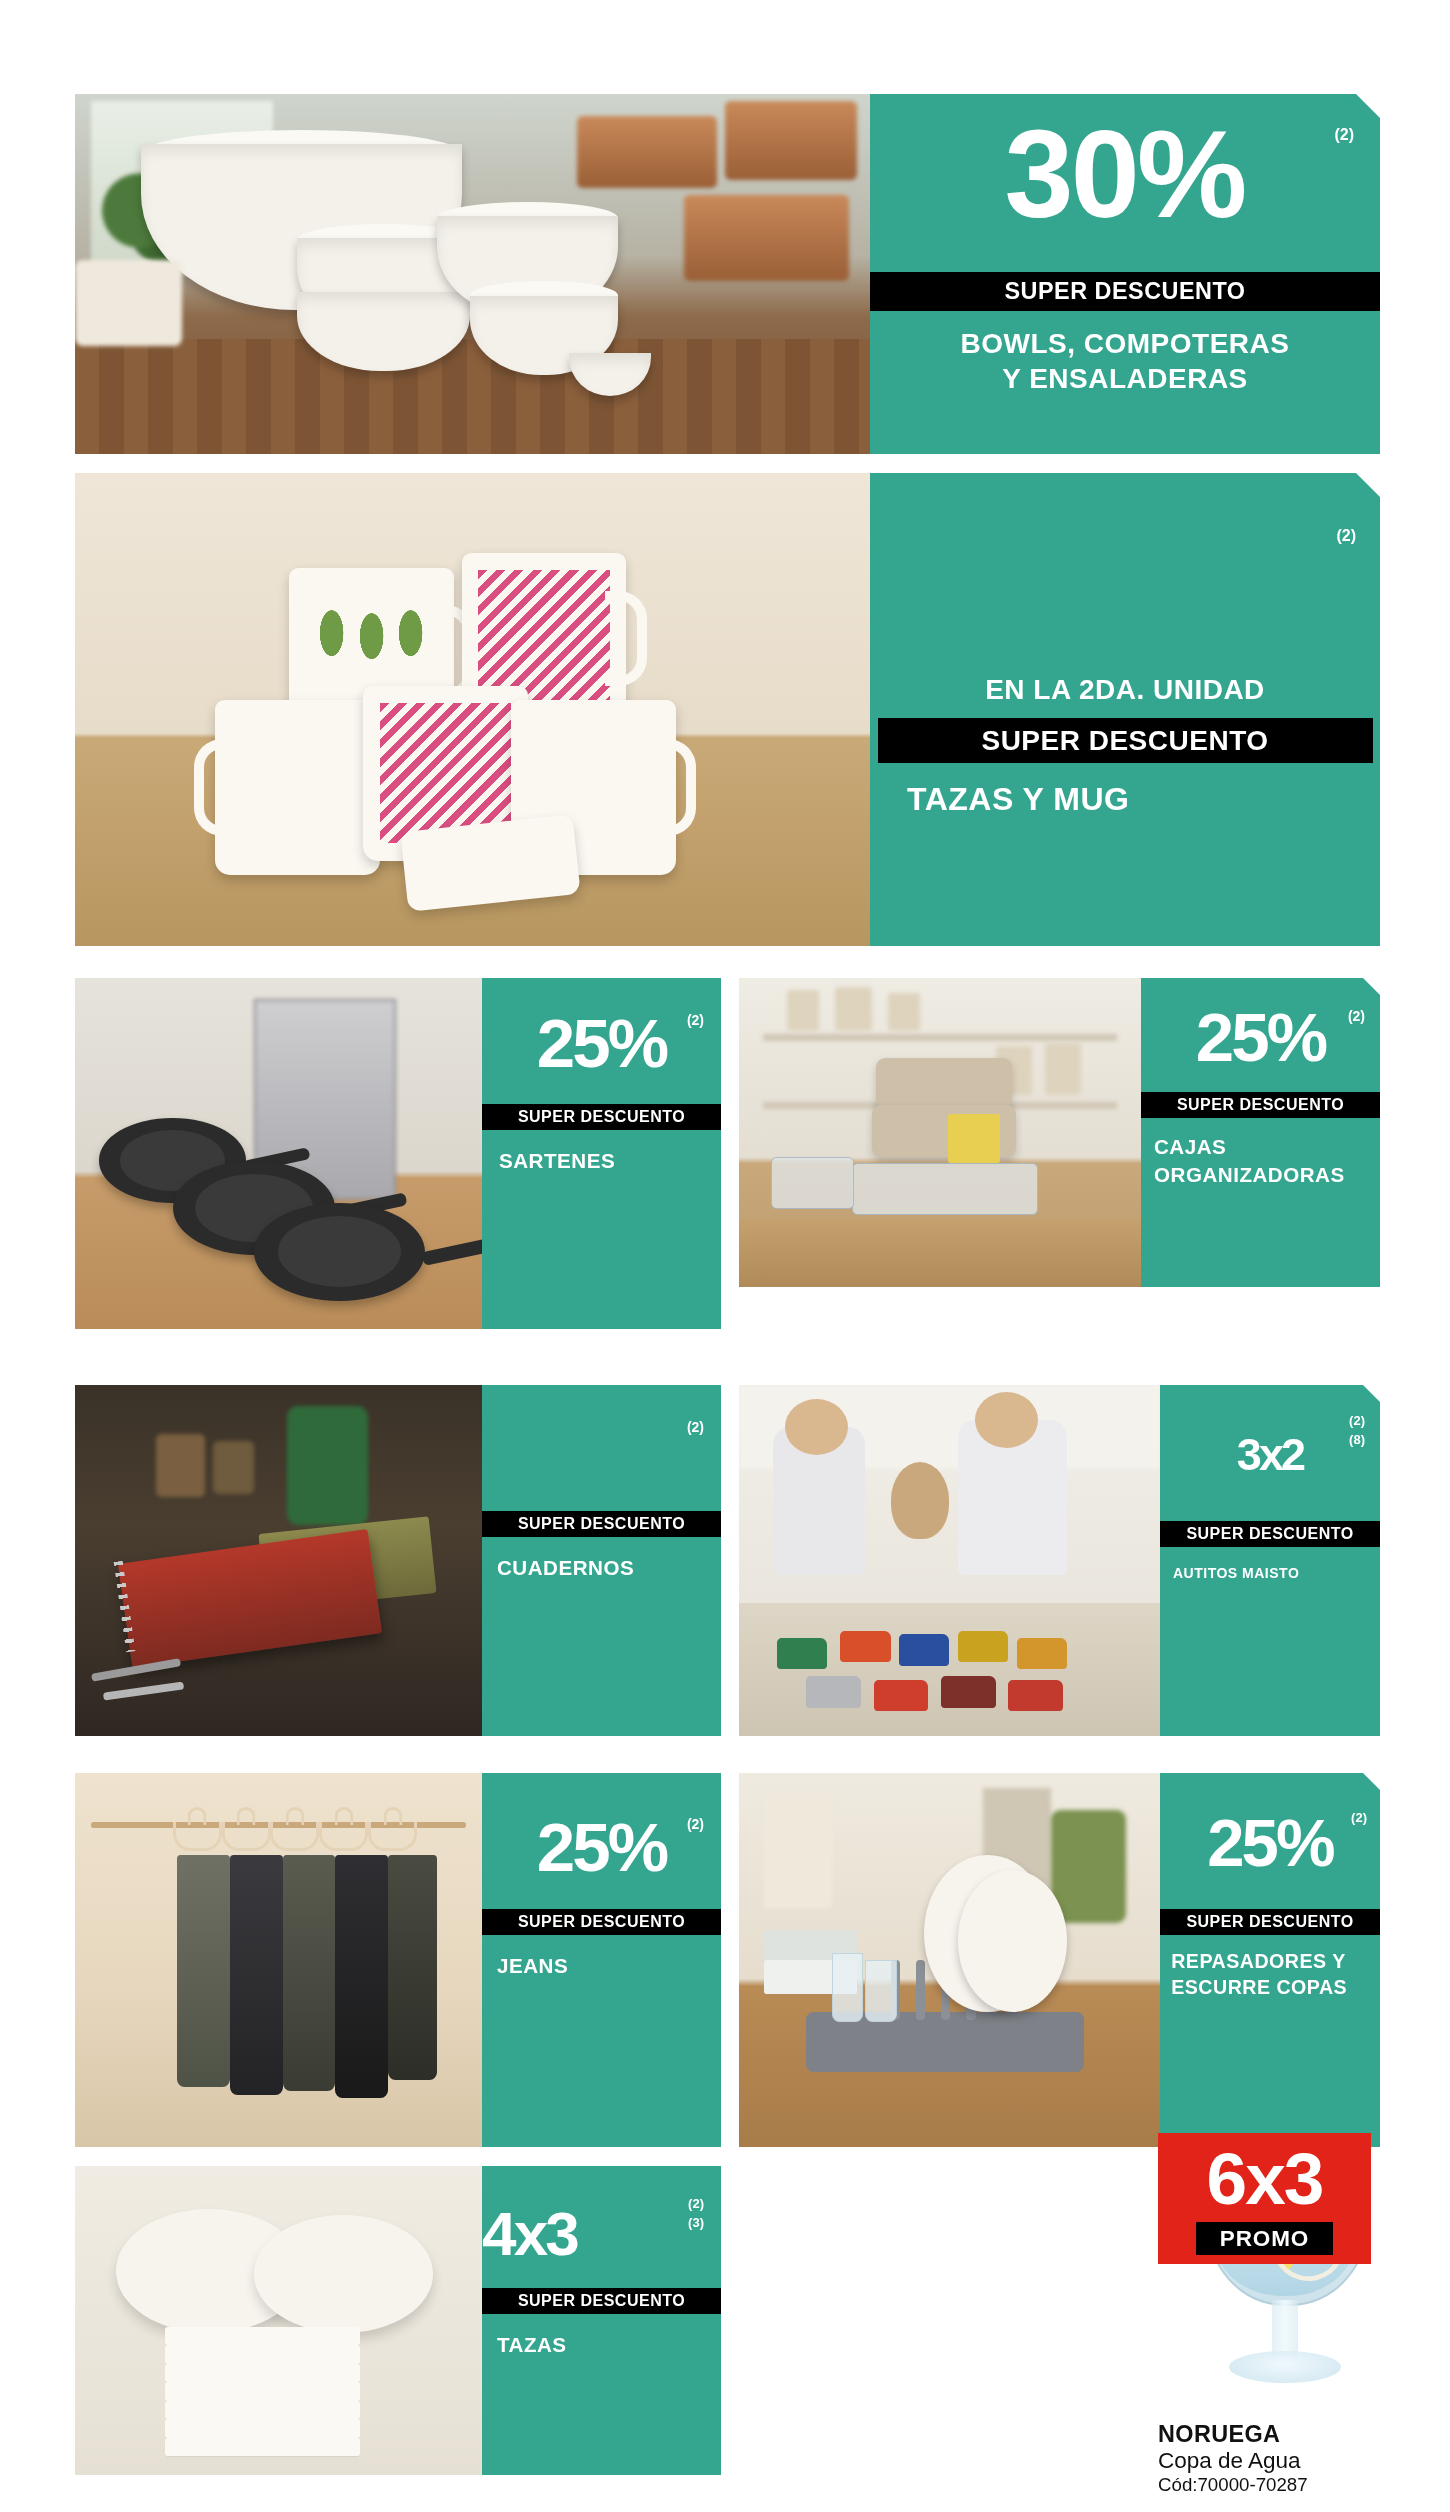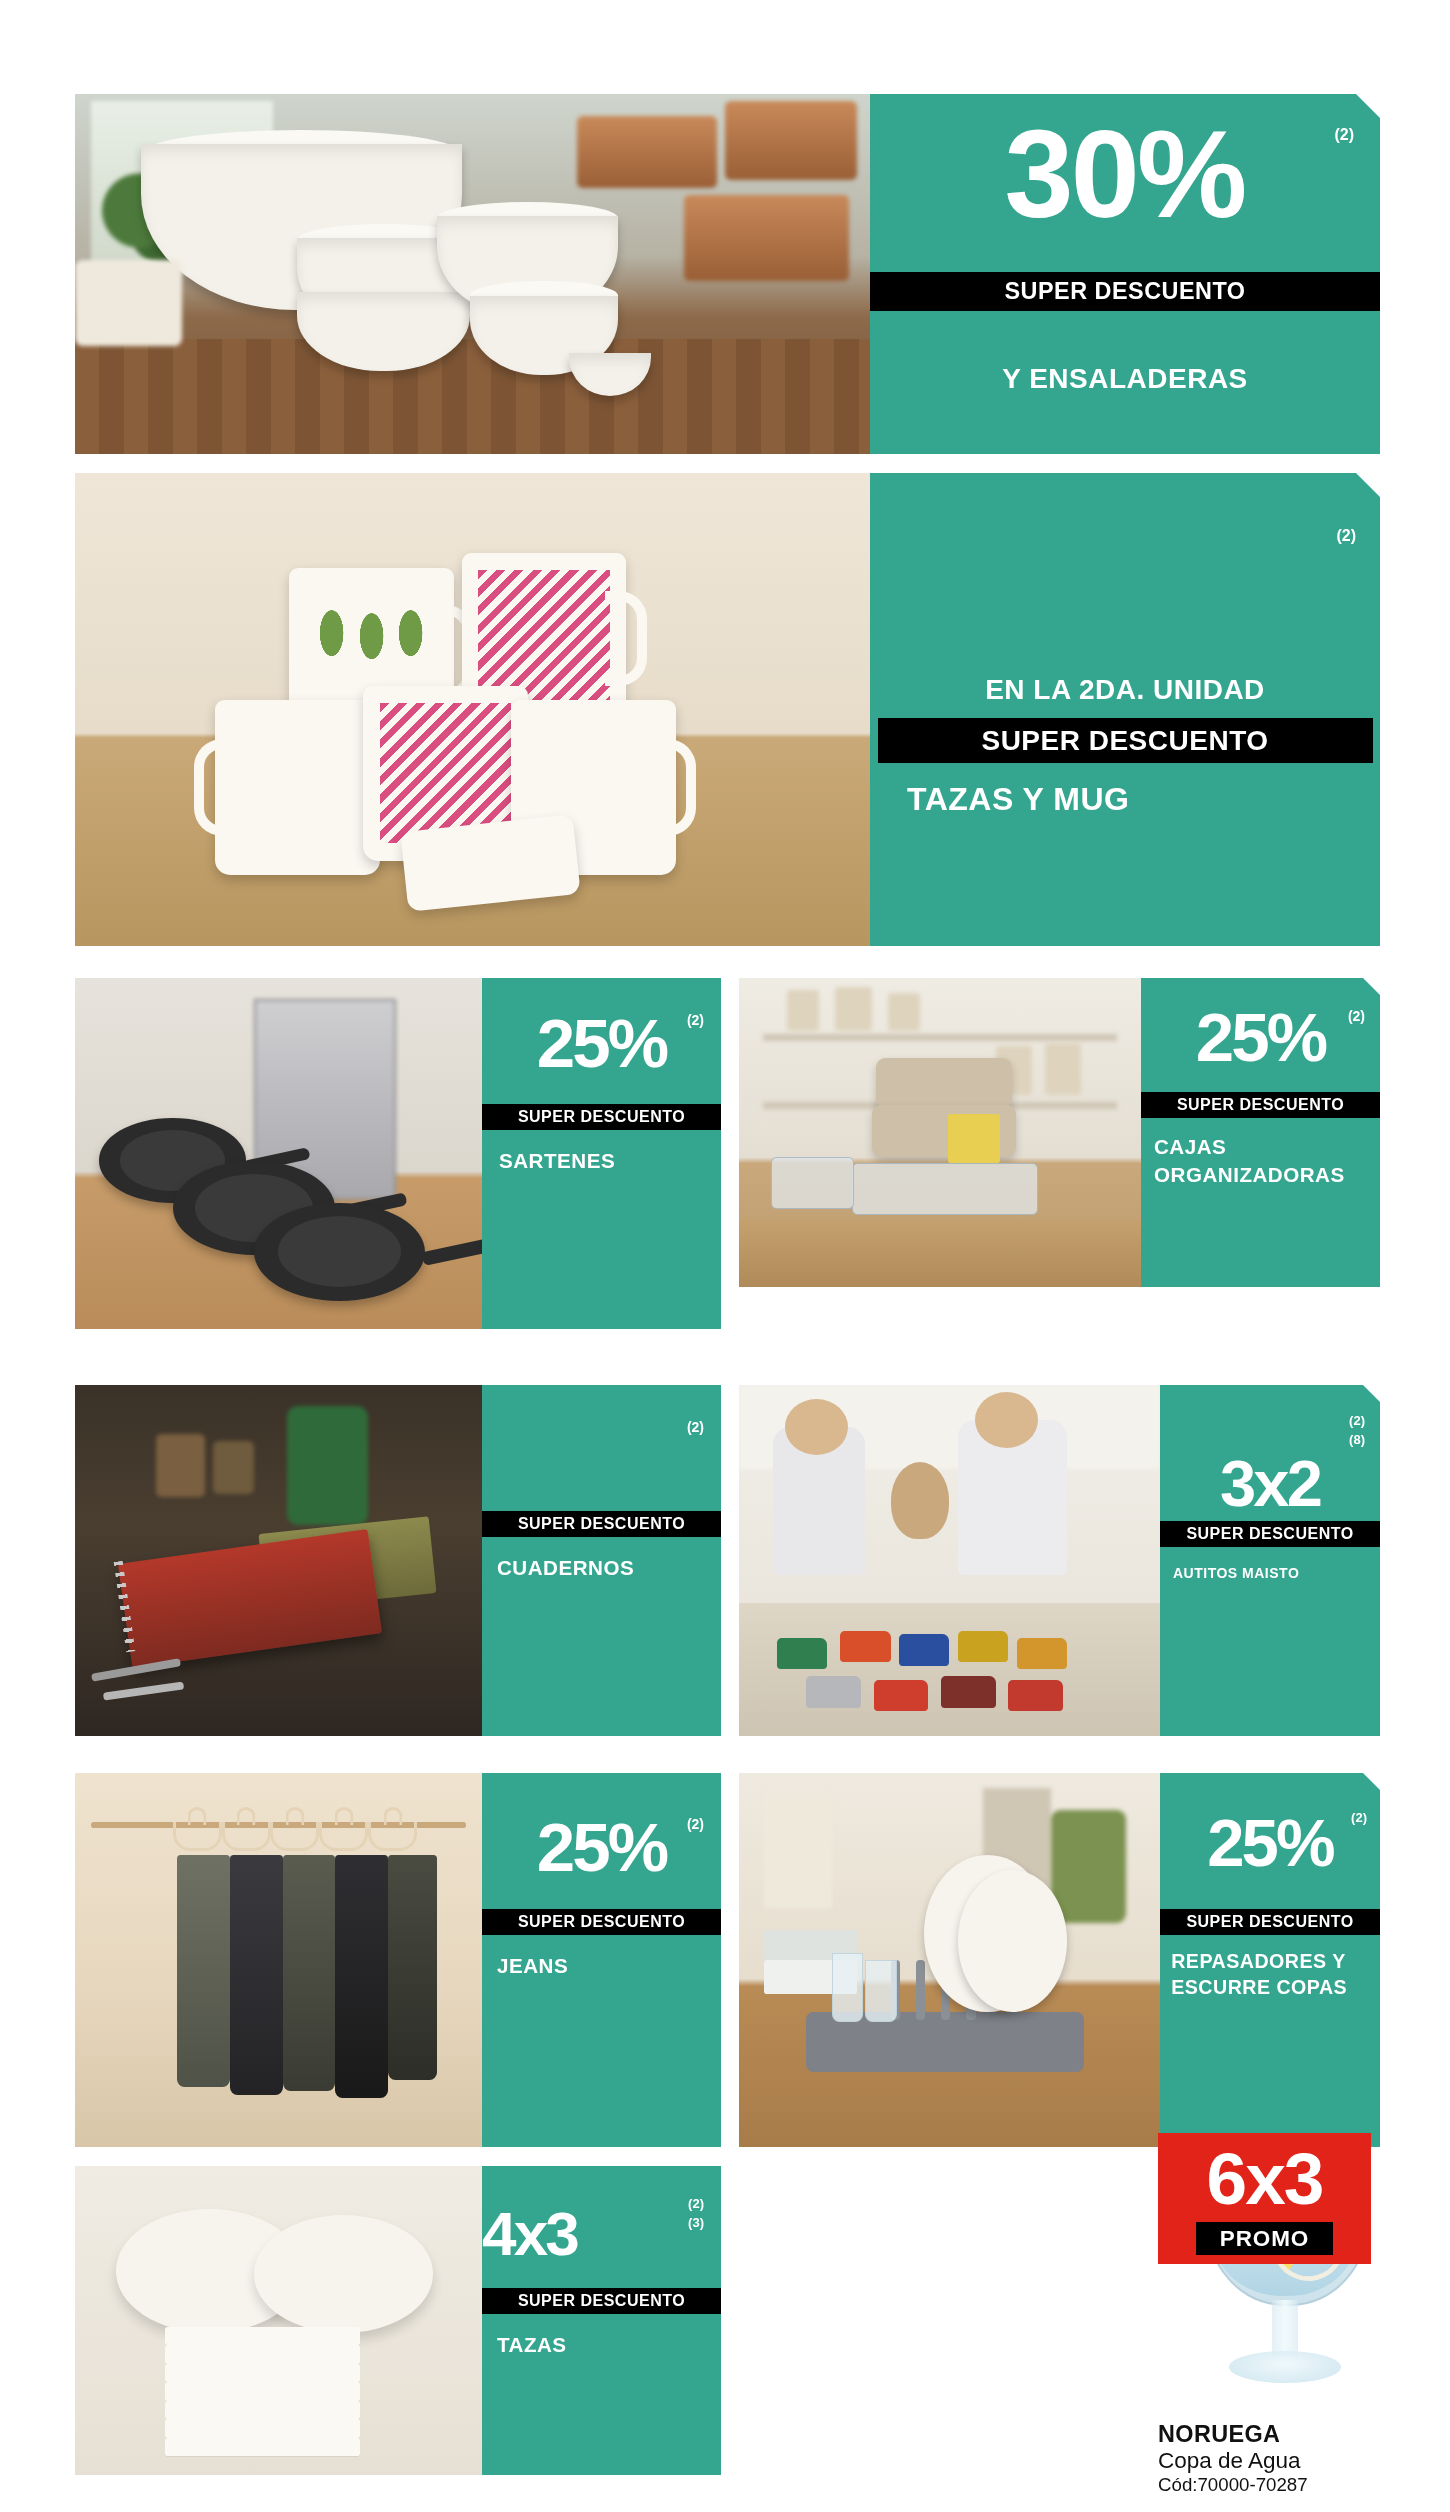--- a/index.html
+++ b/index.html
@@ -281,20 +281,21 @@
       </div>
     </div>
 
     <div class="panel" style="width:510px;">
       <div class="notch"></div>
       <div style="position:absolute; left:37px; top:22.5px; width:435px; text-align:center;">
         <span class="pct" style="font-size:124px;">30%</span>
       </div>
       <div class="sup" style="right:26px; top:32px;">(2)</div>
       <div class="blackbar" style="position:absolute; left:0; right:0; top:178px; height:39px; line-height:39px; text-align:center; font-size:23.4px;">SUPER DESCUENTO</div>
+      <div class="panel-sub" style="position:absolute; left:0; right:0; top:234px; text-align:center; font-size:28px;">BOWLS, COMPOTERAS</div>
       <div class="panel-sub" style="position:absolute; left:0; right:0; top:269px; text-align:center; font-size:28px;">Y ENSALADERAS</div>
     </div>
   </div>
 
   <div class="card" style="left:75px; top:473px; width:1305px; height:473px;">
 
     <div class="photo" style="width:823px;">
       <div class="scene">
         <div class="mugs-bg"></div>
 
@@ -426,21 +427,21 @@
         <div class="car" style="left:66%; top:72%; width:12%; height:9%; background:#d2962c;"></div>
         <div class="car" style="left:16%; top:83%; width:13%; height:9%; background:#b5b7ba;"></div>
         <div class="car" style="left:32%; top:84%; width:13%; height:9%; background:#cf3d2d;"></div>
         <div class="car" style="left:48%; top:83%; width:13%; height:9%; background:#7d2f2a;"></div>
         <div class="car" style="left:64%; top:84%; width:13%; height:9%; background:#c23a2e;"></div>
       </div>
     </div>
     <div class="panel" style="width:220px;">
       <div class="notch" style="border-top-width:17px; border-left-width:17px;"></div>
       <div style="position:absolute; left:0; right:0; top:49px; text-align:center;">
-        <span class="pct" style="font-size:65px;margin-top:20px;">3x2</span>
+        <span class="pct" style="font-size:45px;">3x2</span>
       </div>
       <div class="sup" style="right:15px; top:28px; font-size:13px;">(2)</div>
       <div class="sup" style="right:15px; top:47px; font-size:13px;">(8)</div>
       <div class="blackbar" style="position:absolute; left:0; right:0; top:136px; height:26px; line-height:26px; text-align:center; font-size:16px;">SUPER DESCUENTO</div>
       <div class="panel-sub" style="position:absolute; left:13px; top:181px; font-size:14px;">AUTITOS MAISTO</div>
     </div>
   </div>
 
   <div class="card" style="left:75px; top:1773px; width:646px; height:374px;">
     <div class="photo" style="width:407px;">

